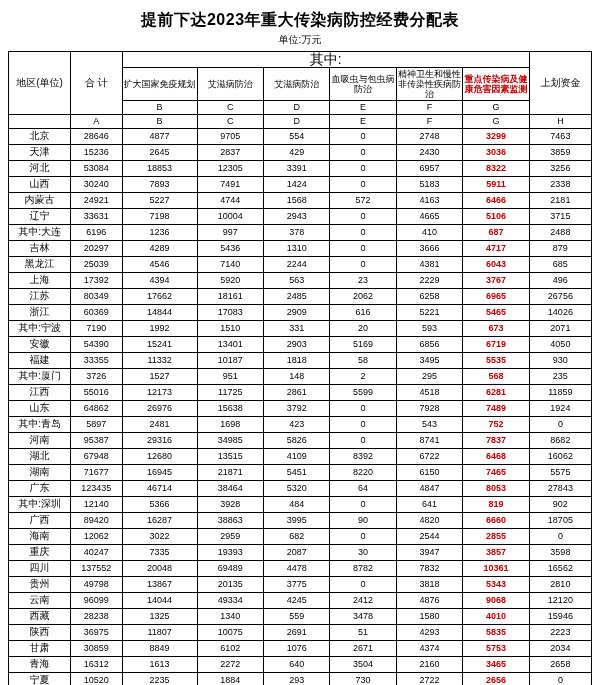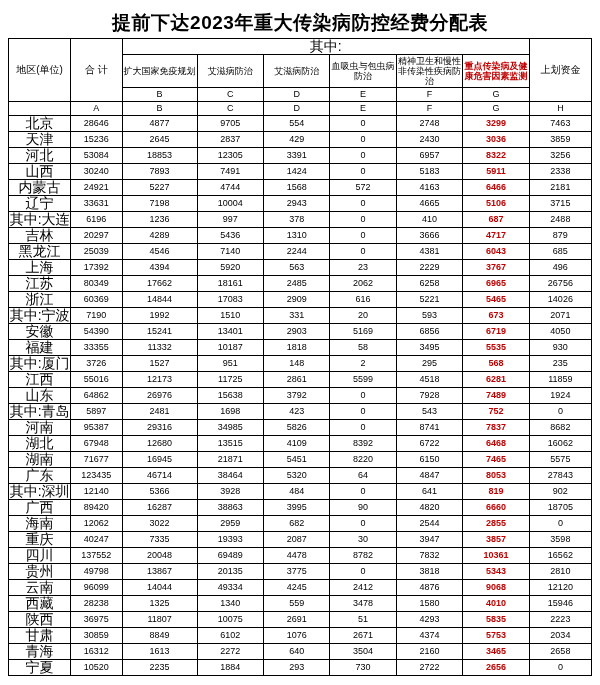--- a/index.html
+++ b/index.html
@@ -16,21 +16,21 @@
   }
   .page {
     width: 600px;
     height: 685px;
     position: relative;
     box-sizing: border-box;
     padding: 6px 8px 0 8px;
   }
   .title {
     text-align: center;
-    font-size: 19px;
+    font-size: 16px;
     font-weight: bold;
     letter-spacing: 0.5px;
     margin: 4px 0 2px 0;
     color: #000;
   }
   .subtitle {
     text-align: center;
     font-size: 10px;
     margin: 0 0 4px 0;
     color: #000;
@@ -74,41 +74,42 @@
   .hdr-letter {
     font-size: 9px;
     height: 13px;
   }
   .red {
     color: #c00000;
     font-weight: bold;
   }
   .region-cell {
     text-align: center;
-    font-size: 14px;
+    font-size: 10px;
   }
   .num {
     text-align: center;
     font-size: 9px;
   }
   col.c-region { width: 58px; }
   col.c-a { width: 48px; }
   col.c-b { width: 70px; }
   col.c-c { width: 62px; }
   col.c-d { width: 62px; }
   col.c-e { width: 62px; }
   col.c-f { width: 62px; }
   col.c-g { width: 62px; }
   col.c-h { width: 58px; }
 </style>
 </head>
 <body>
 
 <div class="page">
   <div class="title">提前下达2023年重大传染病防控经费分配表</div>
+  <div class="subtitle">单位:万元</div>
 
   <table>
     <colgroup>
       <col class="c-region">
       <col class="c-a">
       <col class="c-b">
       <col class="c-c">
       <col class="c-d">
       <col class="c-e">
       <col class="c-f">

